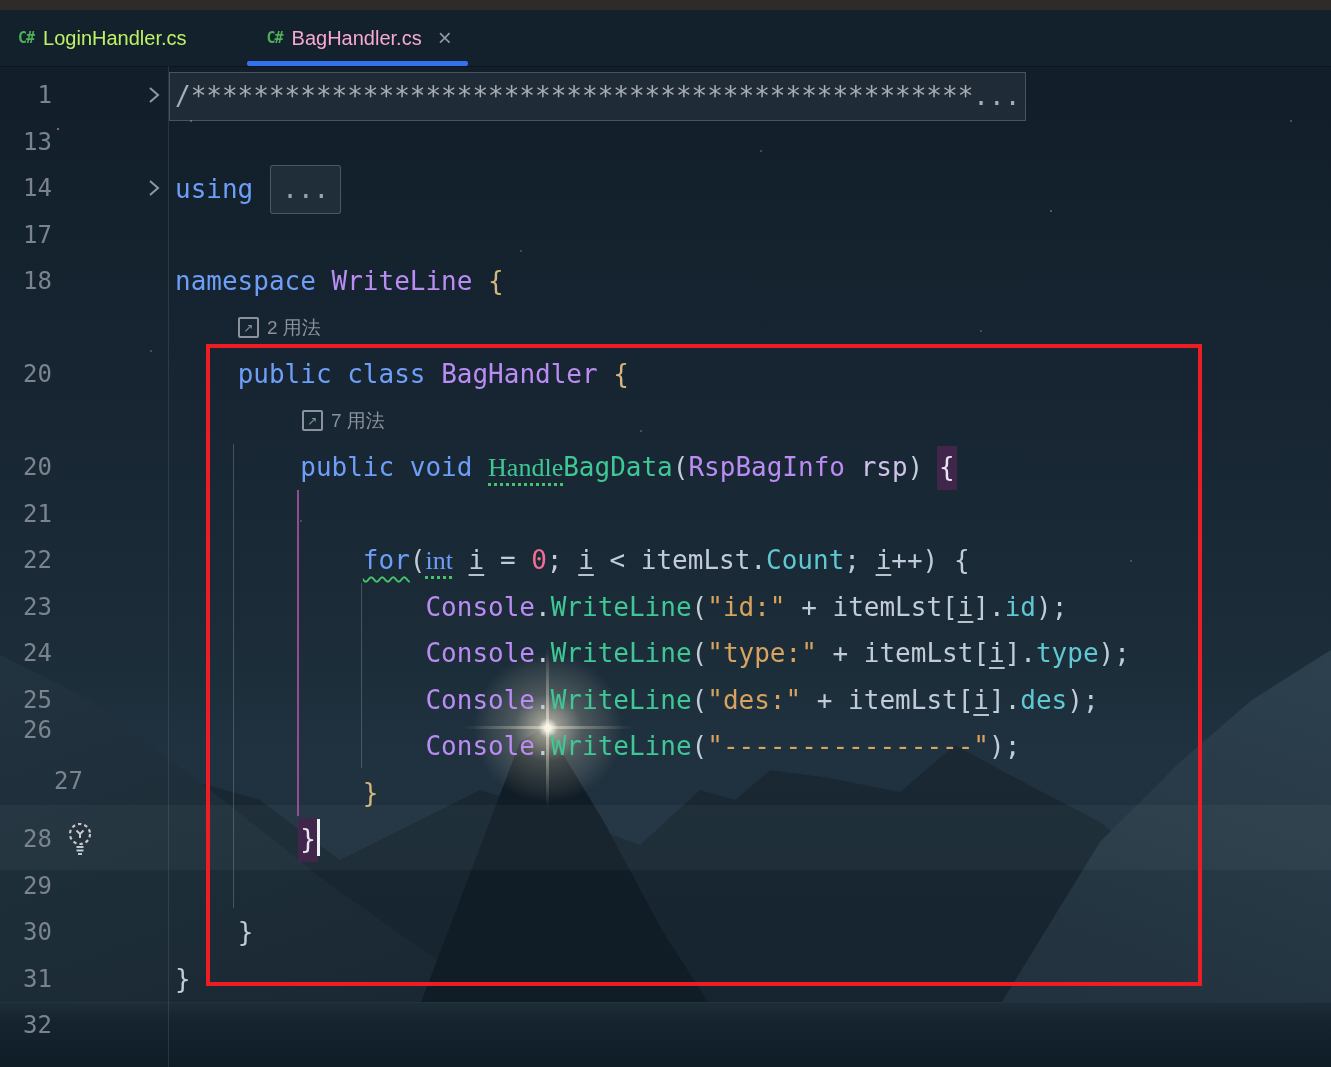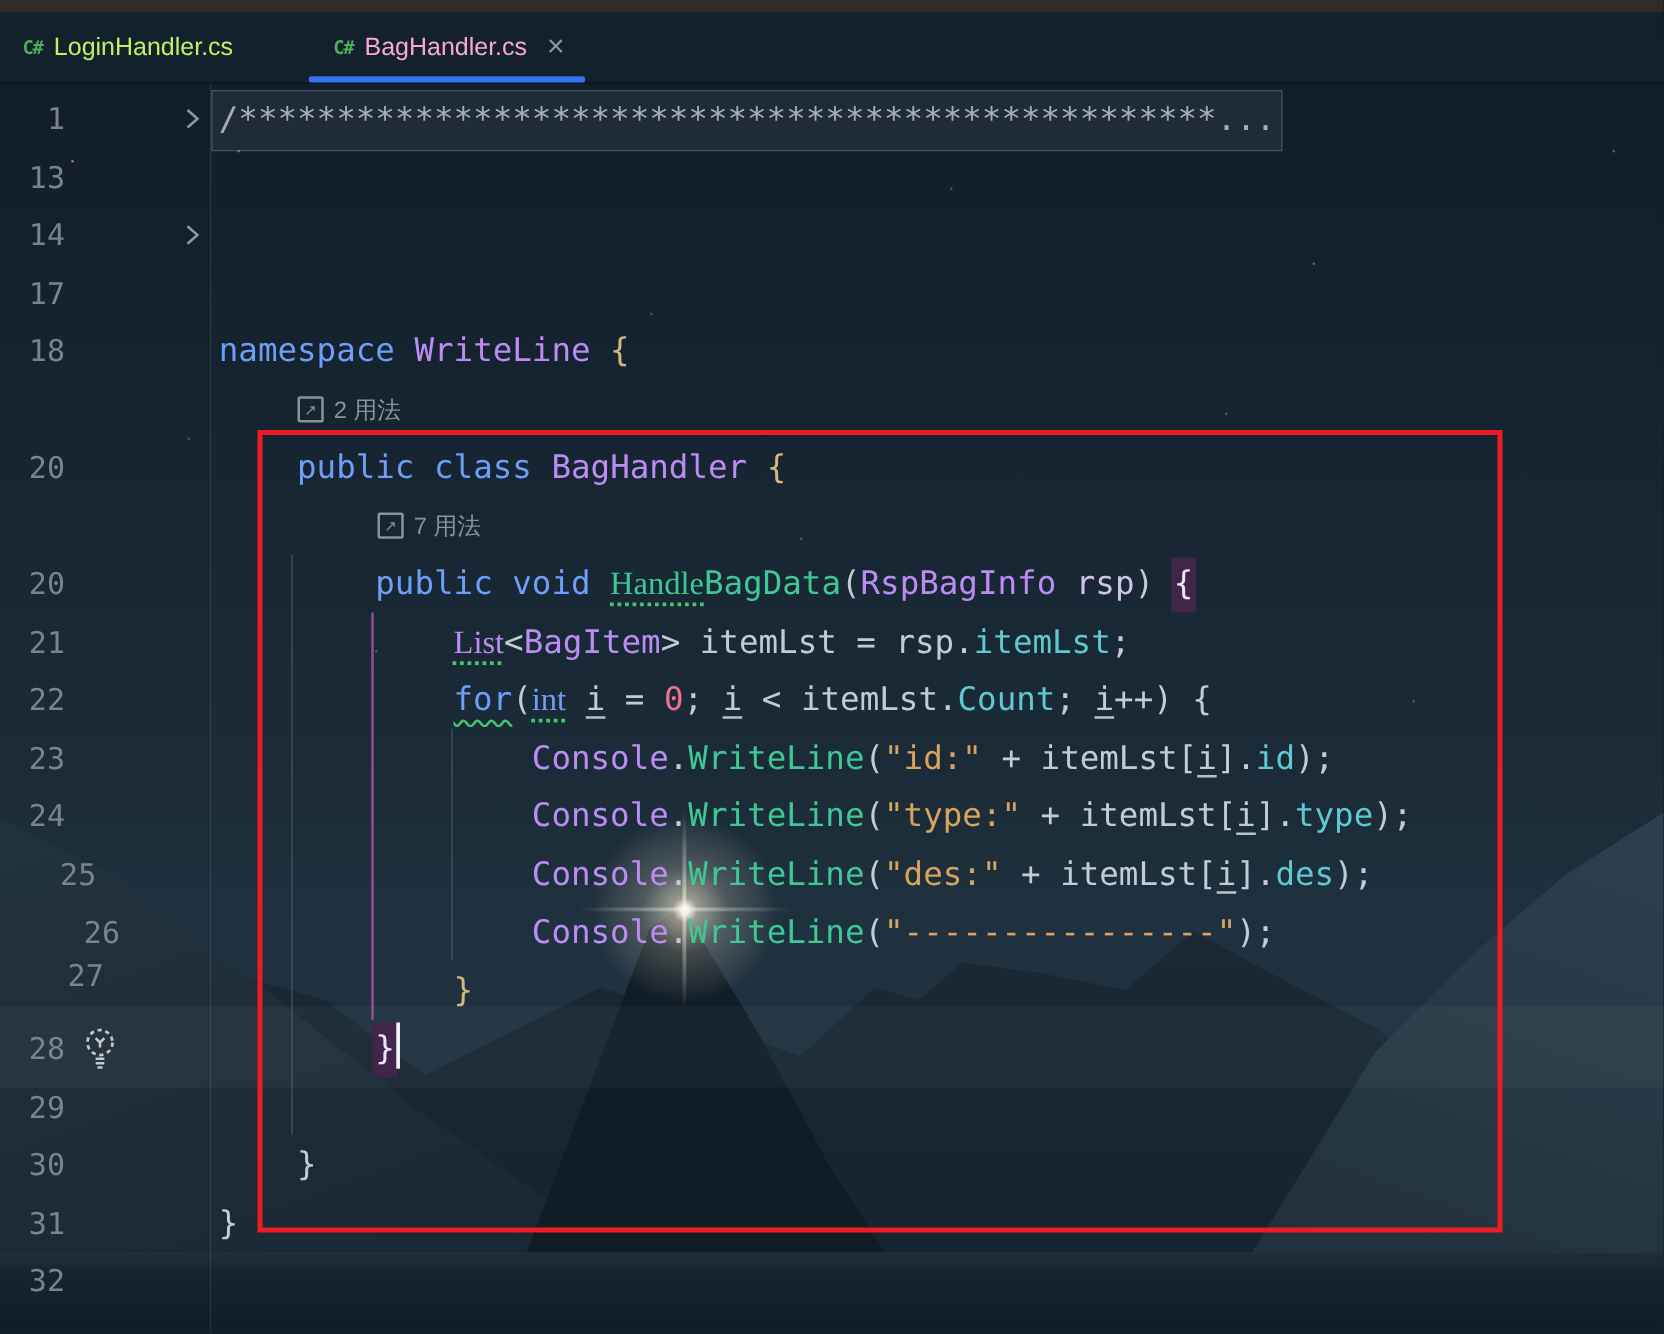--- a/index.html
+++ b/index.html
@@ -131,46 +131,46 @@
         </svg>
       </div>
       <div class="code-line" style="top: 6px;"><span class="region-box"><span class="tok-cmt">/**************************************************...</span></span></div>
       <div class="lnum" style="top: 52.5px;">13</div>
       <div class="lnum" style="top: 99px;">14</div>
       <div class="fold-chevron" style="top: 99px;">
         <svg width="16" height="22" viewBox="0 0 16 22">
           <polyline points="4,4 12,11 4,18" fill="none" stroke="#8f98a2" stroke-width="2"></polyline>
         </svg>
       </div>
+      <div class="code-line" style="top: 99px;"><span class="tok-kw">using</span><span class="foldbox">...</span></div>
       <div class="lnum" style="top: 145.5px;">17</div>
       <div class="lnum" style="top: 192px;">18</div>
       <div class="code-line" style="top: 192px;"><span class="tok-kw">namespace</span><span class="tok-pln"> </span><span class="tok-type">WriteLine</span><span class="tok-pln"> </span><span class="tok-brY">{</span></div>
       <div class="hint-row" style="top: 238.5px; left: 238px;">
         <span class="hint-icon">↗</span>
         <span>2 用法</span>
       </div>
       <div class="lnum" style="top: 285px;">20</div>
       <div class="code-line" style="top: 285px;"><span class="tok-pln">    </span><span class="tok-kw">public</span><span class="tok-pln"> </span><span class="tok-kw">class</span><span class="tok-pln"> </span><span class="tok-type">BagHandler</span><span class="tok-pln"> </span><span class="tok-brY">{</span></div>
       <div class="hint-row" style="top: 331.5px; left: 302px;">
         <span class="hint-icon">↗</span>
         <span>7 用法</span>
       </div>
       <div class="lnum" style="top: 378px;">20</div>
       <div class="code-line" style="top: 378px;"><span class="tok-pln">        </span><span class="tok-kw">public</span><span class="tok-pln"> </span><span class="tok-kw">void</span><span class="tok-pln"> </span><span class="tok-meth u-dot">Handle</span><span class="tok-meth">BagData</span><span class="tok-pln">(</span><span class="tok-type">RspBagInfo</span><span class="tok-pln"> </span><span class="tok-param">rsp</span><span class="tok-pln">) </span><span class="tok-pln hl">{</span></div>
       <div class="lnum" style="top: 424.5px;">21</div>
-      <div class="code-line" style="top: 424.5px;"><span class="tok-pln">            </span><span class="tok-type u-dot">List</span><span class="tok-pln">&lt;</span><span class="tok-type">BagItem</span><span class="tok-pln">&gt; itemLst = rsp</span><span class="tok-pln">.</span><span class="tok-prop">itemLst</span><span class="tok-pln">;</span></div>
       <div class="lnum" style="top: 471px;">22</div>
       <div class="code-line" style="top: 471px;"><span class="tok-pln">            </span><span class="tok-kw u-wave">for</span><span class="tok-pln">(</span><span class="tok-kw u-dot">int</span><span class="tok-pln"> </span><span class="tok-pln u-line">i</span><span class="tok-pln"> = </span><span class="tok-num">0</span><span class="tok-pln">; </span><span class="tok-pln u-line">i</span><span class="tok-pln"> &lt; itemLst</span><span class="tok-pln">.</span><span class="tok-prop">Count</span><span class="tok-pln">; </span><span class="tok-pln u-line">i</span><span class="tok-pln">++) {</span></div>
       <div class="lnum" style="top: 517.5px;">23</div>
       <div class="code-line" style="top: 517.5px;"><span class="tok-pln">                </span><span class="tok-type">Console</span><span class="tok-pln">.</span><span class="tok-meth">WriteLine</span><span class="tok-pln">(</span><span class="tok-str">"id:"</span><span class="tok-pln"> + itemLst[</span><span class="tok-pln u-line">i</span><span class="tok-pln">].</span><span class="tok-prop">id</span><span class="tok-pln">);</span></div>
       <div class="lnum" style="top: 564px;">24</div>
       <div class="code-line" style="top: 564px;"><span class="tok-pln">                </span><span class="tok-type">Console</span><span class="tok-pln">.</span><span class="tok-meth">WriteLine</span><span class="tok-pln">(</span><span class="tok-str">"type:"</span><span class="tok-pln"> + itemLst[</span><span class="tok-pln u-line">i</span><span class="tok-pln">].</span><span class="tok-prop">type</span><span class="tok-pln">);</span></div>
-      <div class="lnum" style="top: 610.5px; padding-left: 25px;">25</div>
+      <div class="lnum" style="top: 610.5px;">25</div>
       <div class="code-line" style="top: 610.5px;"><span class="tok-pln">                </span><span class="tok-type">Console</span><span class="tok-pln">.</span><span class="tok-meth">WriteLine</span><span class="tok-pln">(</span><span class="tok-str">"des:"</span><span class="tok-pln"> + itemLst[</span><span class="tok-pln u-line">i</span><span class="tok-pln">].</span><span class="tok-prop">des</span><span class="tok-pln">);</span></div>
-      <div class="lnum" style="top: 657px; padding-left: 44px;">26</div>
+      <div class="lnum" style="top: 641px;">26</div>
       <div class="code-line" style="top: 657px;"><span class="tok-pln">                </span><span class="tok-type">Console</span><span class="tok-pln">.</span><span class="tok-meth">WriteLine</span><span class="tok-pln">(</span><span class="tok-str">"----------------"</span><span class="tok-pln">);</span></div>
       <div class="lnum" style="top: 692px; padding-left: 31px;">27</div>
       <div class="code-line" style="top: 703.5px;"><span class="tok-pln">            </span><span class="tok-brY">}</span></div>
       <div class="lnum" style="top: 750px;">28</div>
       <div class="bulb" style="top: 750px;">
         <svg width="32" height="38" viewBox="0 0 32 38">
           <circle cx="16" cy="14" r="10" fill="rgba(40,48,56,.6)" stroke="#c4c9cf" stroke-width="2.2" stroke-dasharray="3.4 3"></circle>
           <path d="M16 18 v-4 M16 14 l-3.5 -3.5 M16 14 l3.5 -3.5" stroke="#c4c9cf" stroke-width="2" fill="none"></path>
           <path d="M12.5 27 h7 M12.5 30.5 h7 M14 34 h4" stroke="#c4c9cf" stroke-width="2" fill="none"></path>
         </svg>

